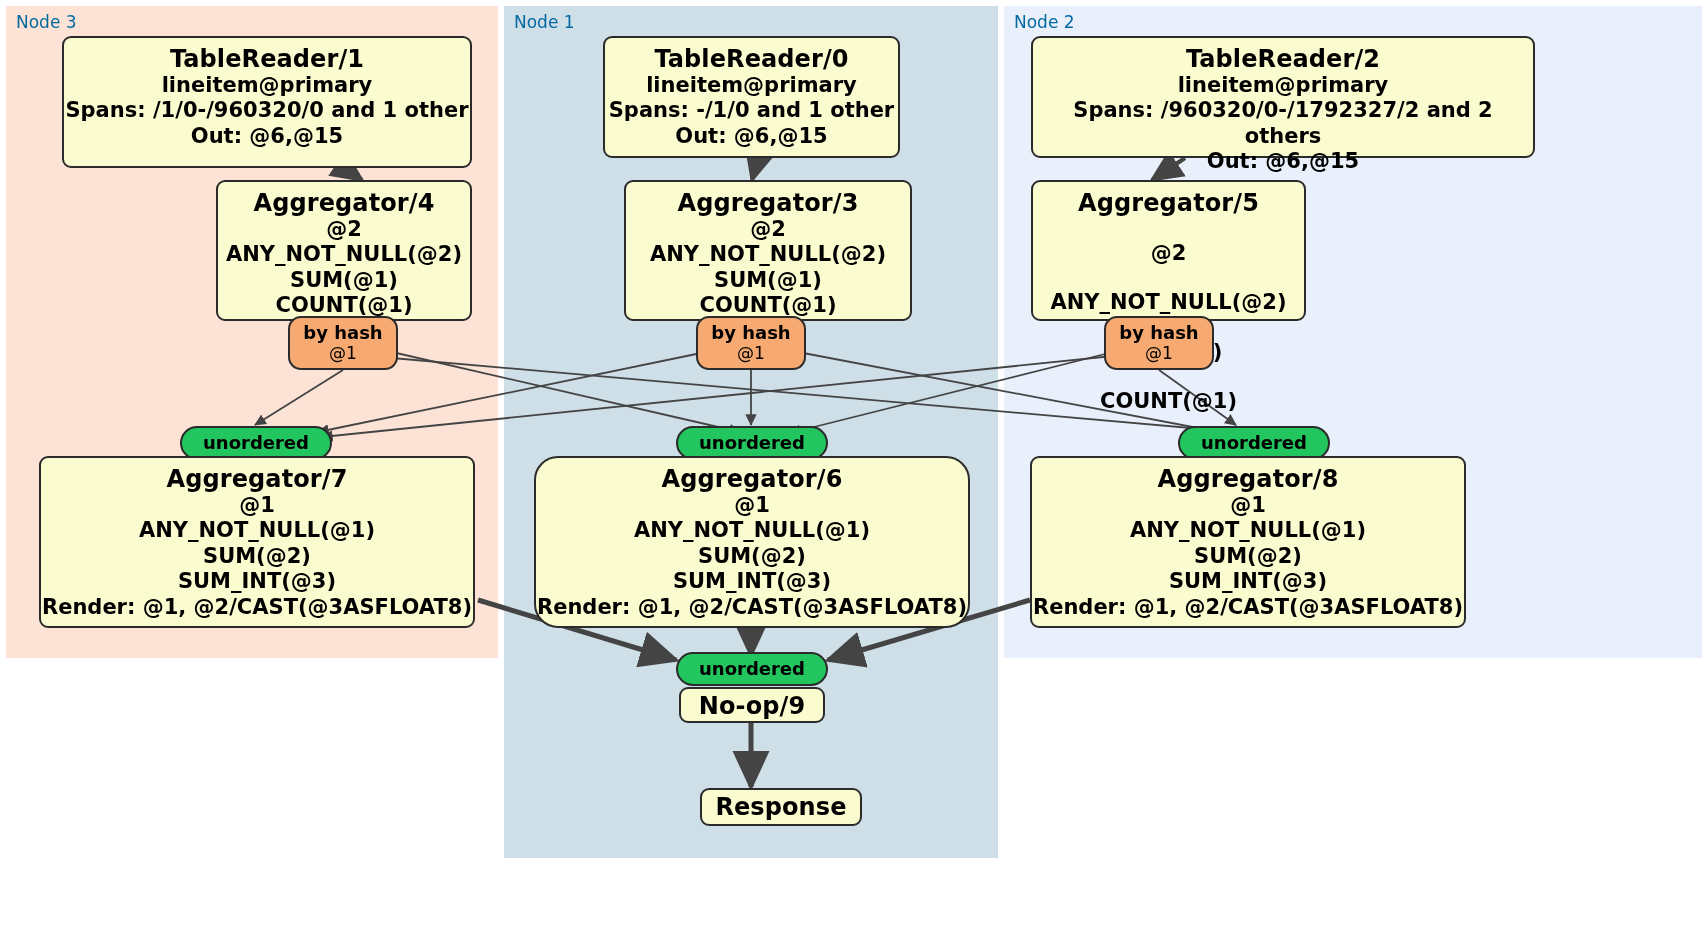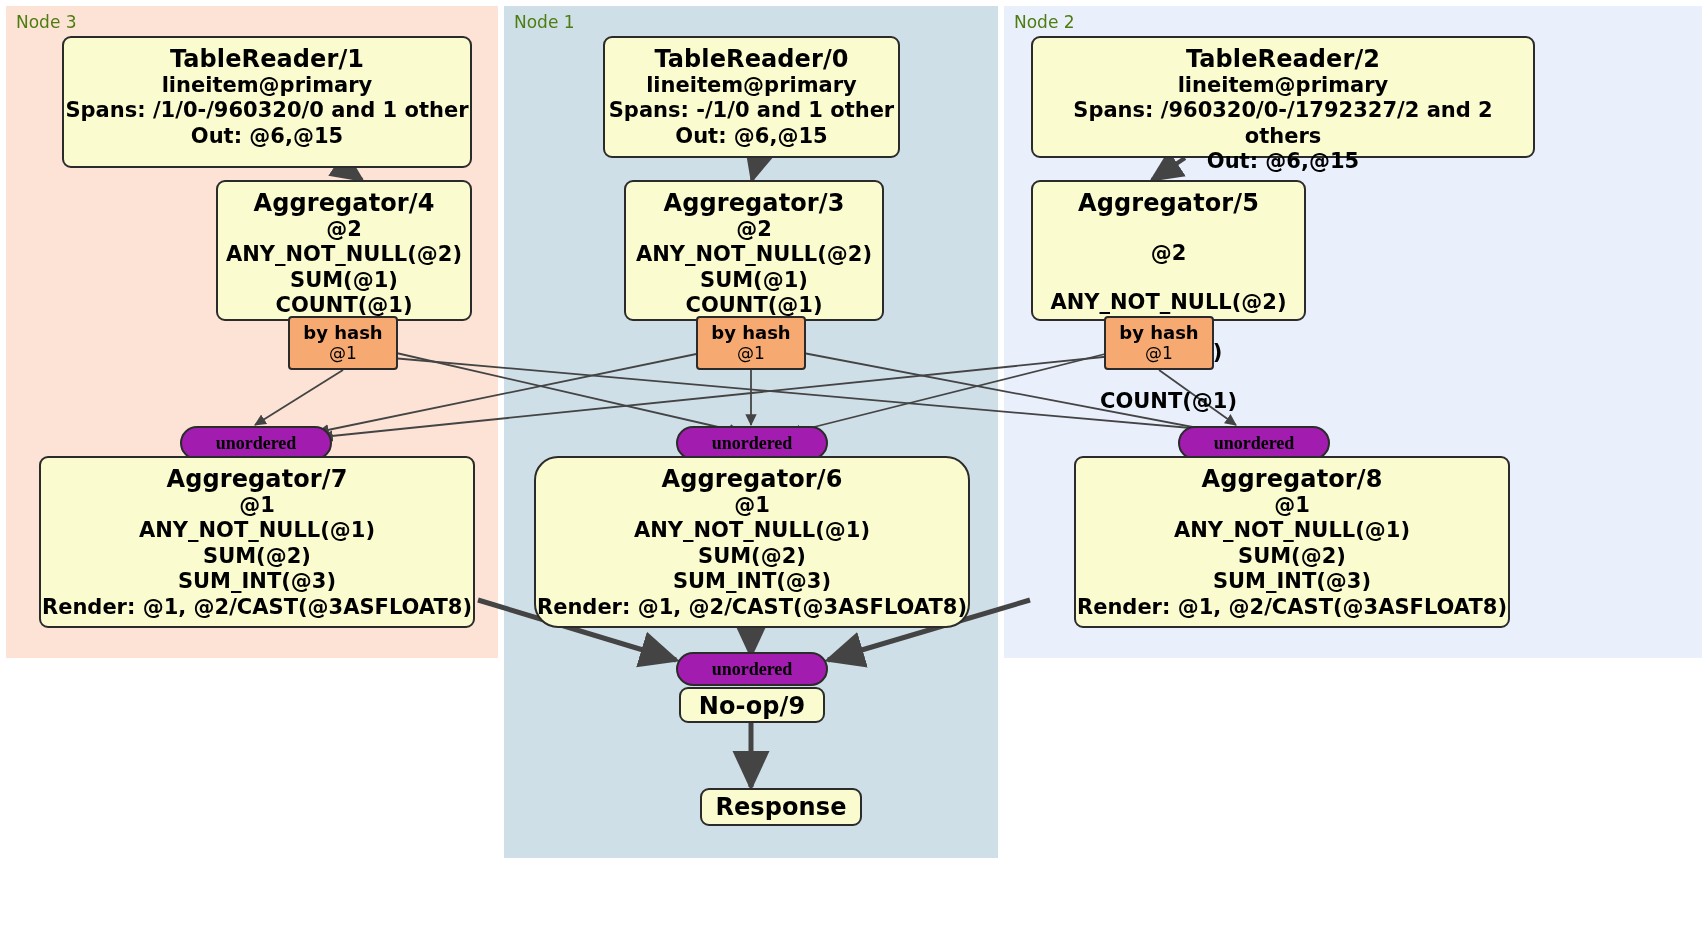--- a/index.html
+++ b/index.html
@@ -7,21 +7,21 @@
     width:1708px;height:940px;background:#ffffff;
     font-family:"DejaVu Sans","Liberation Sans",sans-serif;
     position:relative;overflow:hidden;
   }
   #stage{position:absolute;left:0;top:0;width:1708px;height:940px;}
 
   
   .panel{position:absolute;box-sizing:border-box;}
   .panel-label{
     position:absolute;left:10px;top:6px;
-    font-size:17px;color:#4d7c0f;white-space:nowrap;
+    font-size:17px;color:#0369a1;white-space:nowrap;
   }
 
   
   .box{
     position:absolute;box-sizing:border-box;
     background:#fbfbd0;border:2px solid #2b2b2b;border-radius:9px;
     text-align:center;color:#000;
     display:flex;flex-direction:column;justify-content:flex-start;
     padding-top:7px;
   }
@@ -29,22 +29,22 @@
   .box .l{font-size:21px;line-height:1.21;font-weight:bold;}
 
   
   .pill{
     position:absolute;box-sizing:border-box;
     display:flex;flex-direction:column;align-items:center;justify-content:center;
     border:2px solid #2b2b2b;text-align:center;color:#000;
   }
   .pill .pt{font-size:18px;font-weight:bold;line-height:1.12;}
   .pill .ps{font-size:17px;line-height:1.12;}
-  .hashpill{background:#f6a971;border-radius:4px;}
-  .unorderedpill{background:#a21caf;border-radius:18px;font-family:Liberation Serif, serif;}
+  .hashpill{background:#f6a971;border-radius:13px;}
+  .unorderedpill{background:#22c55e;border-radius:18px;}
 
   svg.edges{position:absolute;left:0;top:0;width:1708px;height:940px;
     pointer-events:none;overflow:visible;}
 </style>
 </head>
 <body>
 
 <div id="stage">
 
   <div class="panel" style="left:6px;top:6px;width:492px;height:652px;background:#fce3d6;">
@@ -116,21 +116,21 @@
   </div>
 
   <div class="box" style="left:216px;top:180px;width:256px;height:141px;">
     <div class="t">Aggregator/4</div>
     <div class="l">@2</div>
     <div class="l">ANY_NOT_NULL(@2)</div>
     <div class="l">SUM(@1)</div>
     <div class="l">COUNT(@1)</div>
   </div>
 
-  <div class="box" style="left:624px;top:180px;width:260px;height:141px;">
+  <div class="box" style="left:624px;top:180px;width:288px;height:141px;">
     <div class="t">Aggregator/3</div>
     <div class="l">@2</div>
     <div class="l">ANY_NOT_NULL(@2)</div>
     <div class="l">SUM(@1)</div>
     <div class="l">COUNT(@1)</div>
   </div>
 
   <div class="box" style="left:1031px;top:180px;width:275px;height:141px;gap:24px;">
     <div class="t">Aggregator/5</div>
     <div class="l">@2</div>
@@ -177,21 +177,21 @@
 
   <div class="box" style="left:534px;top:456px;width:436px;height:172px;border-radius:24px;">
     <div class="t">Aggregator/6</div>
     <div class="l">@1</div>
     <div class="l">ANY_NOT_NULL(@1)</div>
     <div class="l">SUM(@2)</div>
     <div class="l">SUM_INT(@3)</div>
     <div class="l">Render: @1, @2/CAST(@3ASFLOAT8)</div>
   </div>
 
-  <div class="box" style="left:1030px;top:456px;width:436px;height:172px;margin-left:44px;">
+  <div class="box" style="left:1030px;top:456px;width:436px;height:172px;">
     <div class="t">Aggregator/8</div>
     <div class="l">@1</div>
     <div class="l">ANY_NOT_NULL(@1)</div>
     <div class="l">SUM(@2)</div>
     <div class="l">SUM_INT(@3)</div>
     <div class="l">Render: @1, @2/CAST(@3ASFLOAT8)</div>
   </div>
 
   <div class="pill unorderedpill" style="left:676px;top:652px;width:152px;height:34px;">
     <span class="pt">unordered</span>

